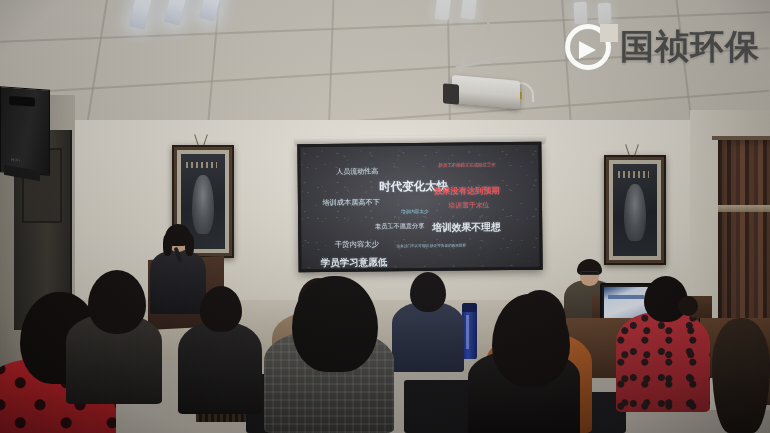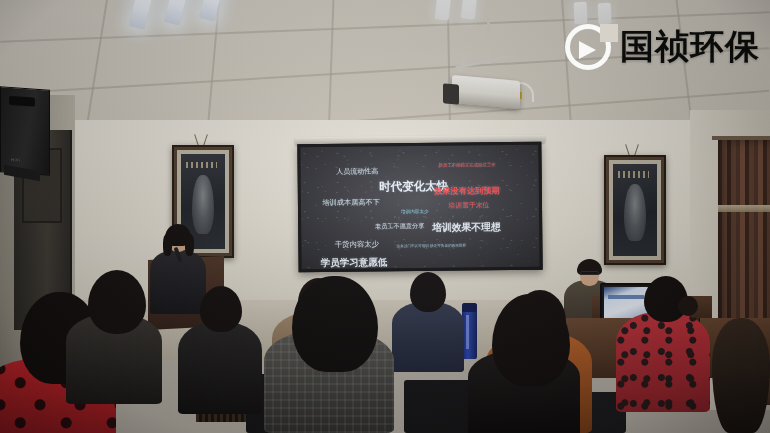--- a/index.html
+++ b/index.html
@@ -158,21 +158,21 @@
 
   
   .wm{position:absolute;left:565px;top:24px;display:flex;align-items:center;gap:9px;
     opacity:.93;}
   .wm-mark{position:relative;width:46px;height:46px;border-radius:50%;
     border:5px solid #fff;}
   .wm-mark::after{content:"";position:absolute;left:30px;top:-5px;width:18px;height:18px;
     background:#d9d5cd;transform:rotate(0deg);}
   .wm-tri{position:absolute;left:9px;top:12px;width:0;height:0;
     border-left:17px solid #fff;border-top:9px solid transparent;border-bottom:9px solid transparent;}
-  .wm-txt{color:#000000;font-size:34px;font-weight:bold;letter-spacing:1px;
+  .wm-txt{color:#404040;font-size:34px;font-weight:bold;letter-spacing:1px;
     font-family:"DejaVu Sans","Liberation Sans",sans-serif;
     text-shadow:0 1px 3px rgba(0,0,0,.25);}
 
   
   .grade{position:absolute;inset:0;pointer-events:none;
     background:
       radial-gradient(ellipse at 50% 42%,rgba(255,255,255,.06) 0%,rgba(0,0,0,.22) 78%,rgba(0,0,0,.42) 100%);}
   .warm{position:absolute;inset:0;pointer-events:none;
     background:linear-gradient(180deg,rgba(255,240,215,.10) 0%,rgba(40,30,20,.10) 100%);
     mix-blend-mode:overlay;}

